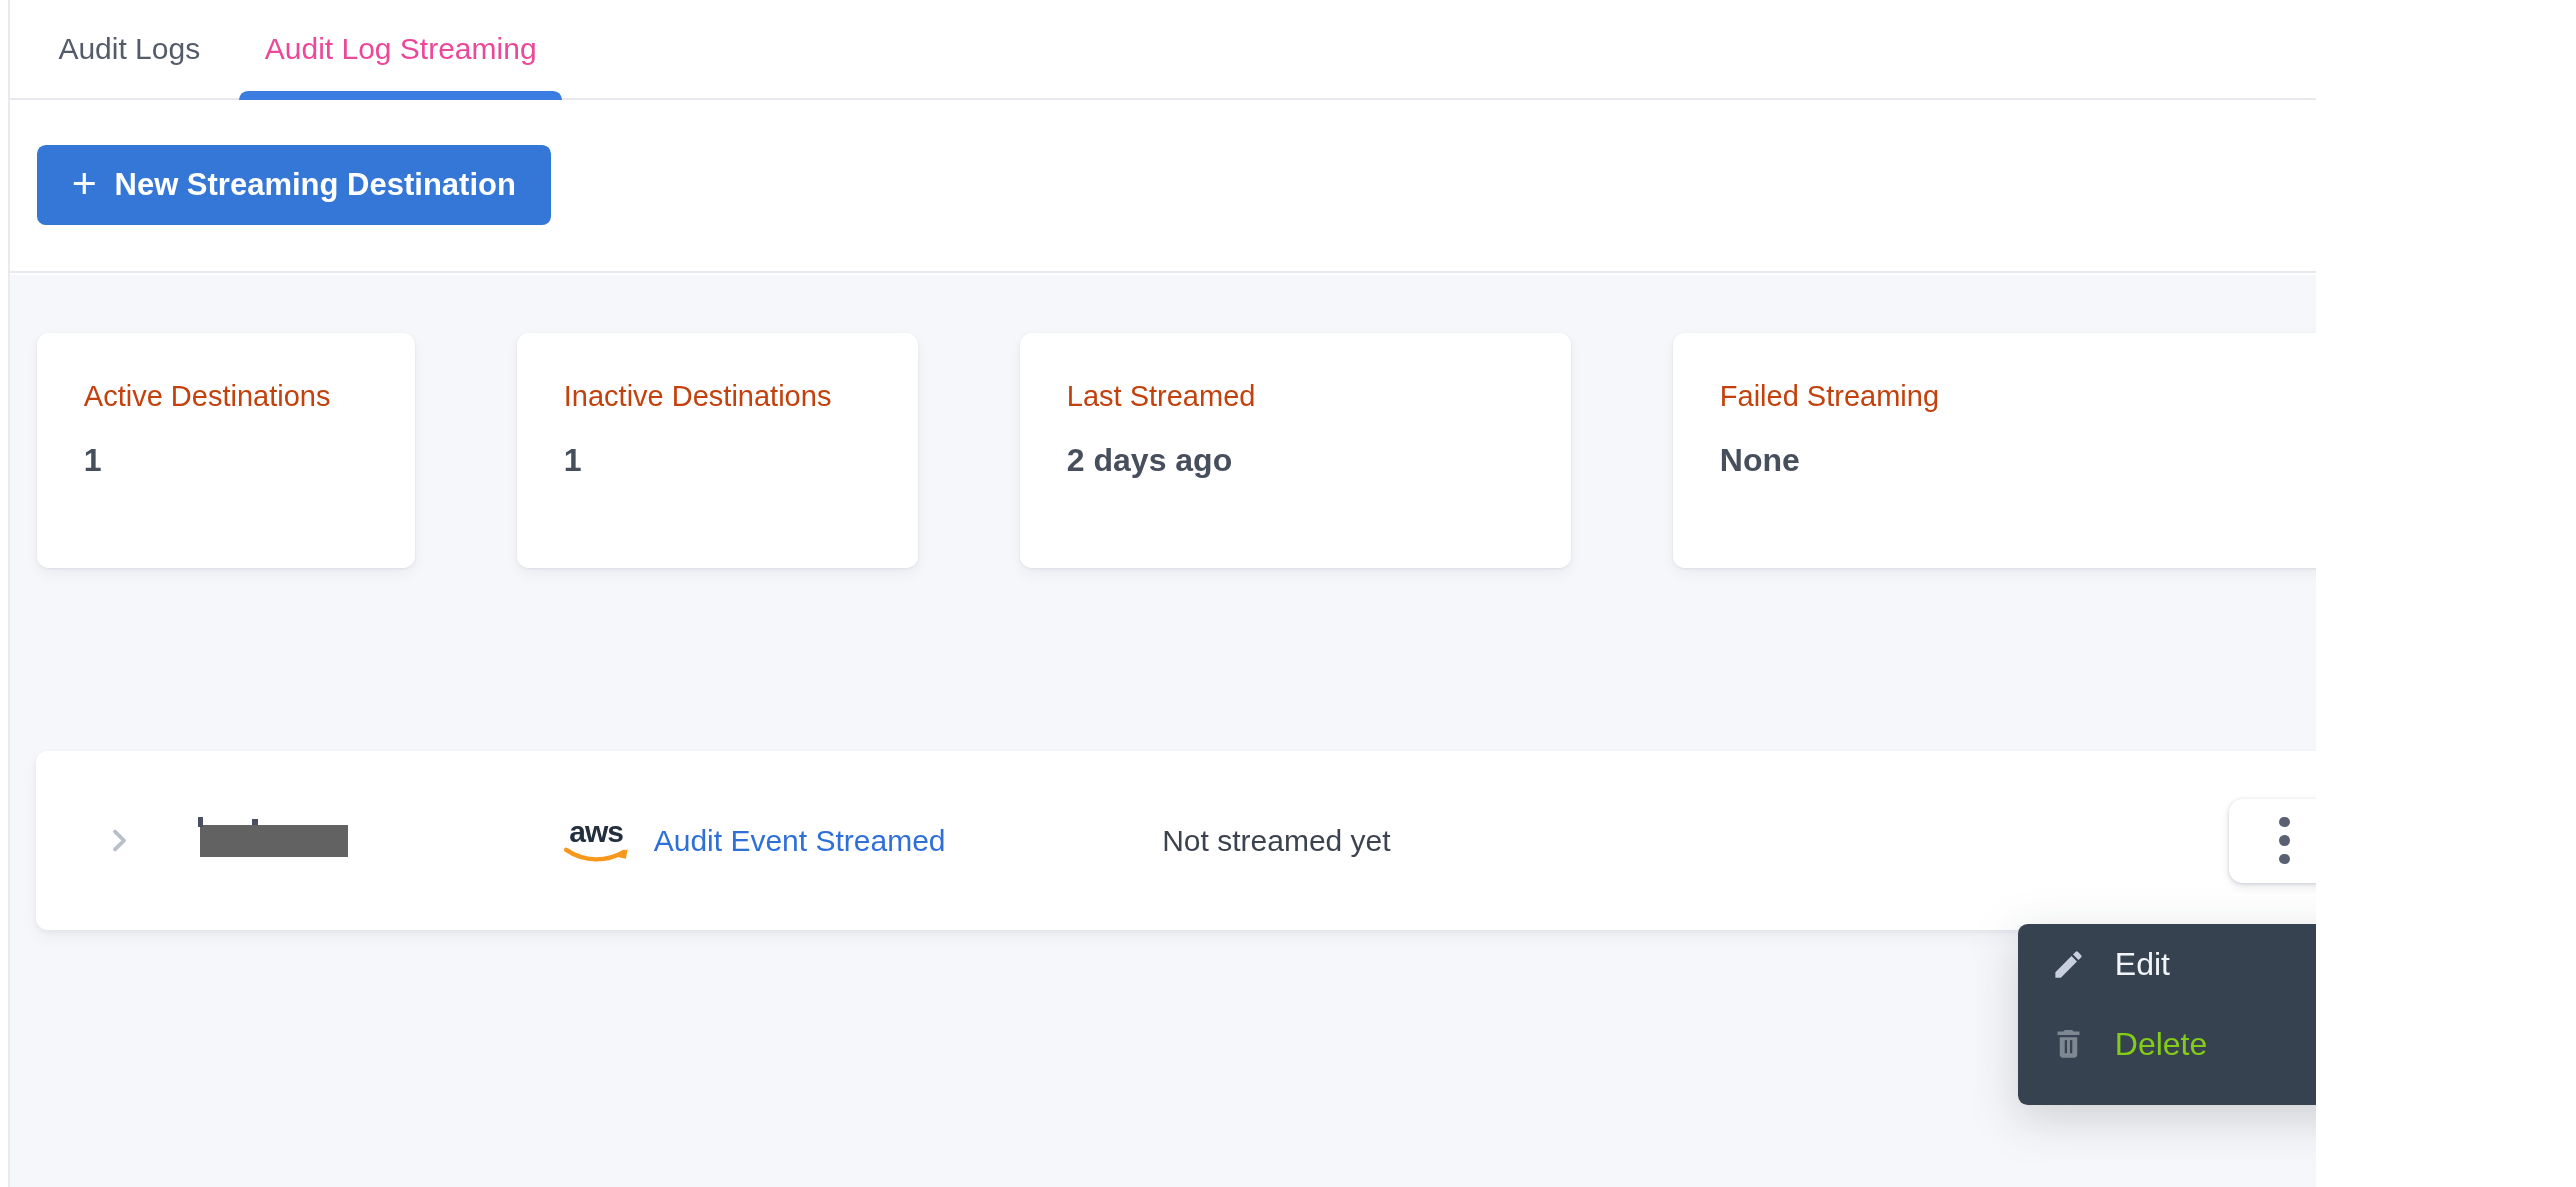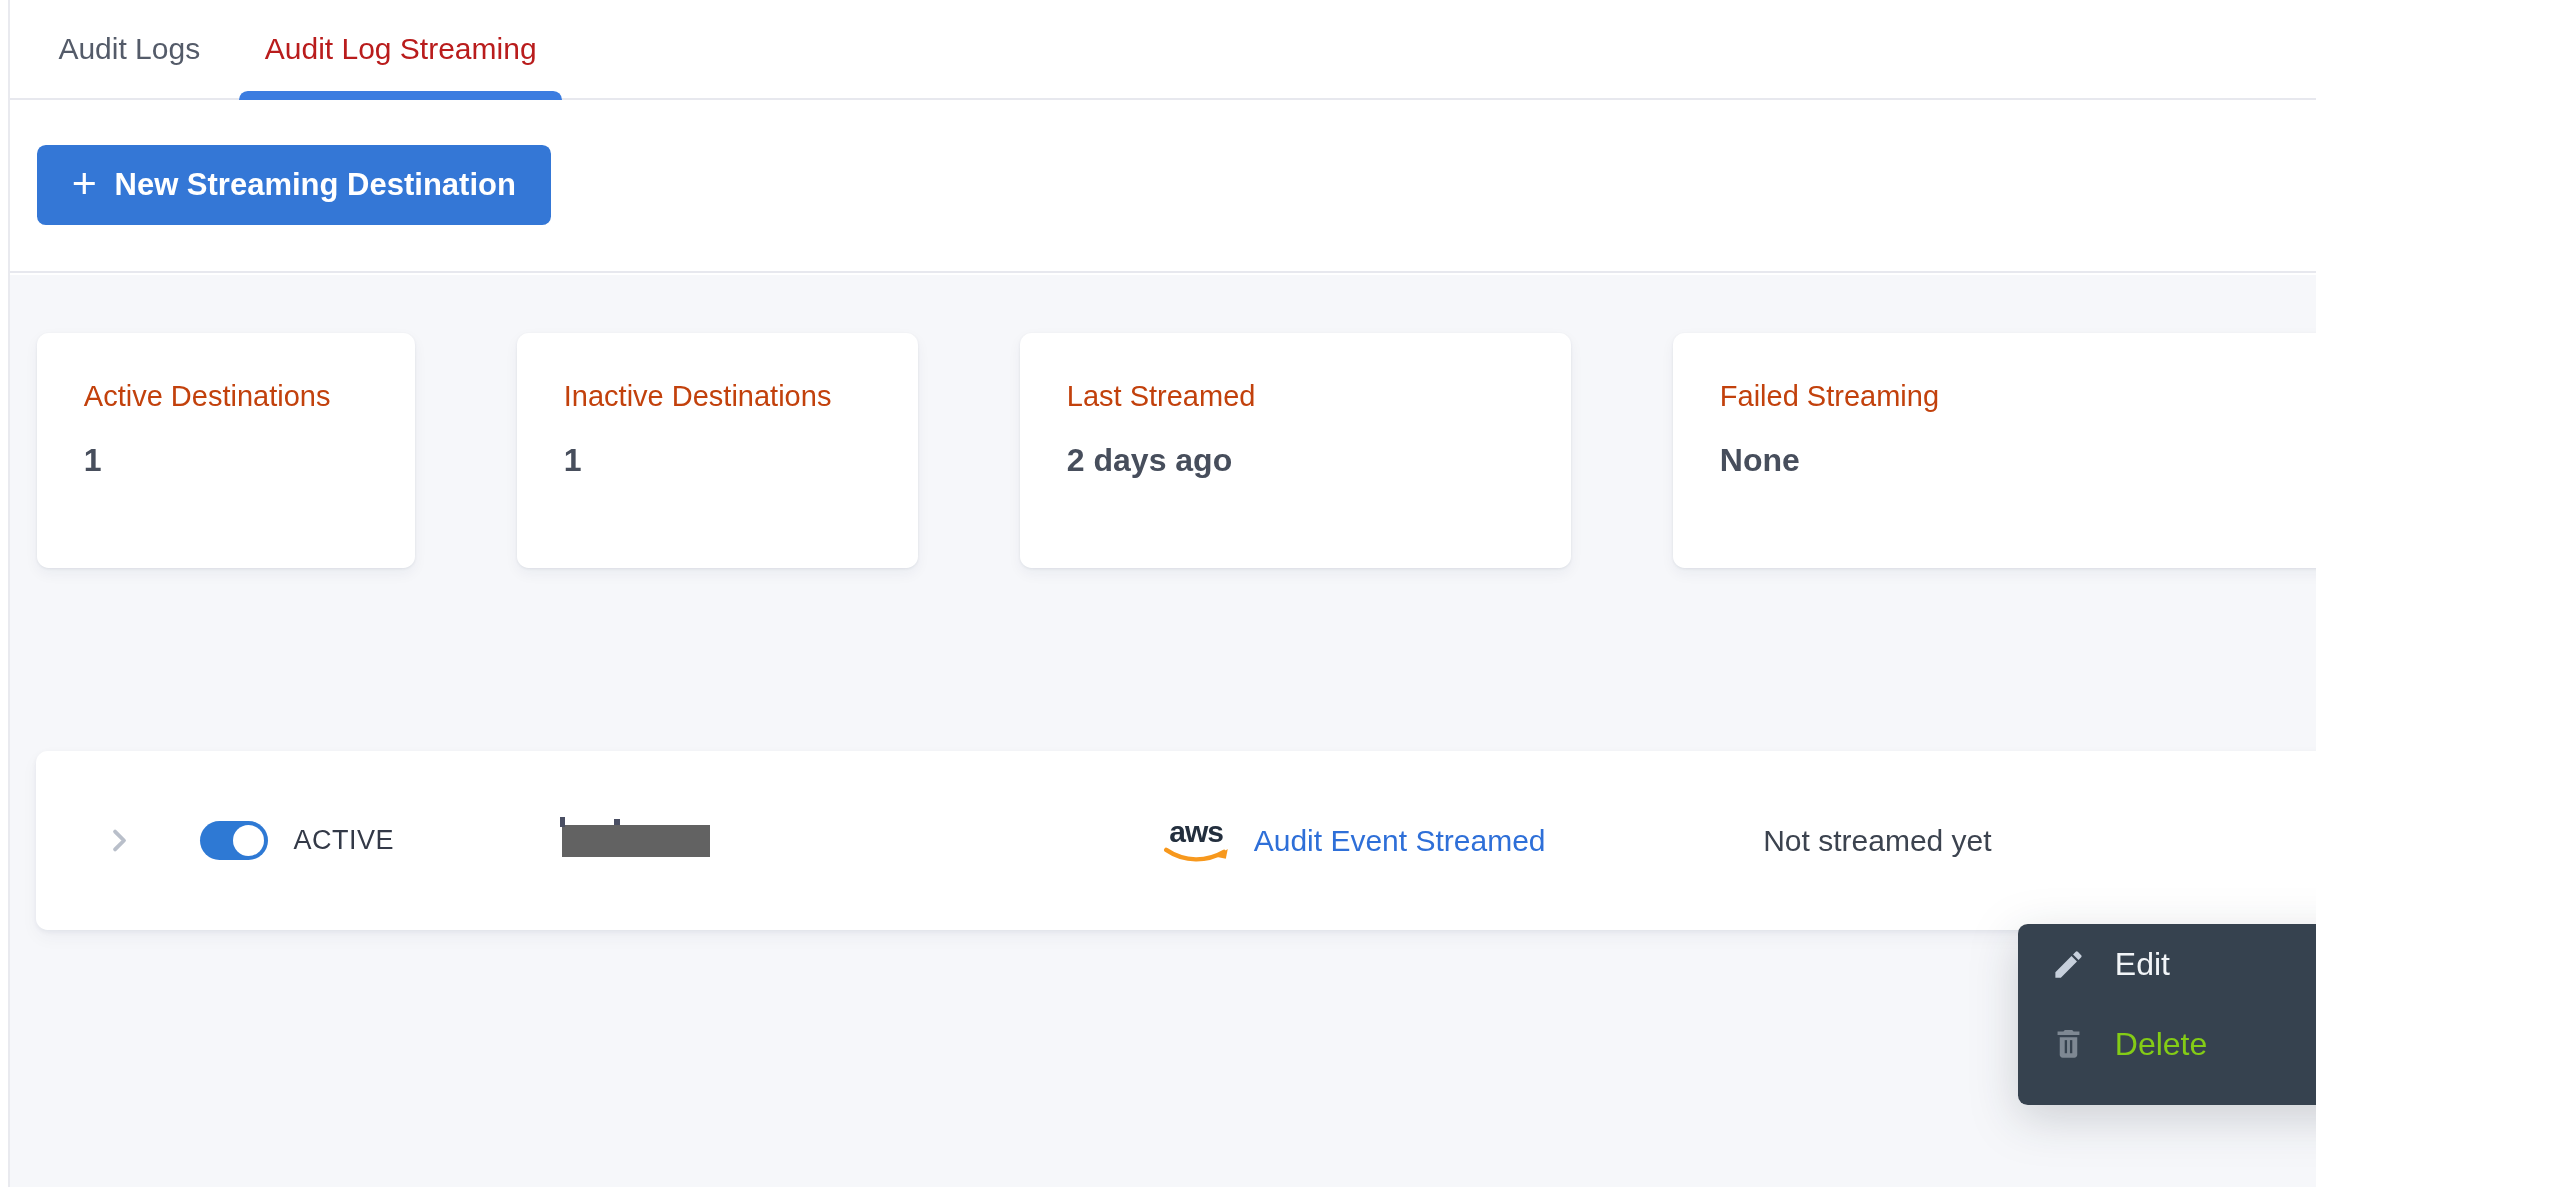--- a/index.html
+++ b/index.html
@@ -14,21 +14,21 @@
   
   .tabbar {
     position:absolute; left:9.8px; top:0; right:0; height:100px;
     background:#ffffff; border-bottom:2px solid #e7e8ee;
     display:flex; align-items:center; padding-left:29px;
   }
   .tab {
     position:relative; height:100%; display:flex; align-items:center;
     padding:0 19.6px; font-size:30px; color:#545b69; cursor:pointer; white-space:nowrap;
   }
-  .tab.active { padding:0 25.4px; margin-left:19.6px; color:#b91c1c;text-align:right; }
+  .tab.active { padding:0 25.4px; margin-left:19.6px; color:#ec4899;text-align:right; }
   .tab.active::after {
     content:""; position:absolute; left:0; right:0; bottom:-2px; height:8.8px;
     background:#3b7ce0; border-radius:8.8px 8.8px 0 0;
   }
 
   
   .actionbar {
     position:absolute; left:9.8px; top:100px; right:0; height:173px;
     background:#ffffff; border-bottom:2px solid #e7e8ee;
   }
@@ -166,26 +166,20 @@
     </div>
 
 
     <div class="trow grid-cols">
       <div class="cell cell-expand">
         <svg class="chev-svg" width="33" height="33" viewBox="0 0 24 24" fill="none">
           <polyline points="9.5,5.5 16,12 9.5,18.5" stroke="#b9bfca" stroke-width="2.8" stroke-linecap="round" stroke-linejoin="round"></polyline>
         </svg>
       </div>
       <div class="cell">
-        <div class="toggle" role="switch" aria-checked="true">
-          <div class="knob"></div>
-        </div>
-        <span class="status-text">ACTIVE</span>
-      </div>
-      <div class="cell">
         <div class="redact">
           <span class="peek1"></span>
           <span class="peek2"></span>
         </div>
       </div>
       <div class="cell">
         <div class="connector">
           <div class="aws-logo">
             <div class="aws-word">aws</div>
             <svg class="icon-svg" width="67" height="17.6" viewBox="0 0 68 18">

